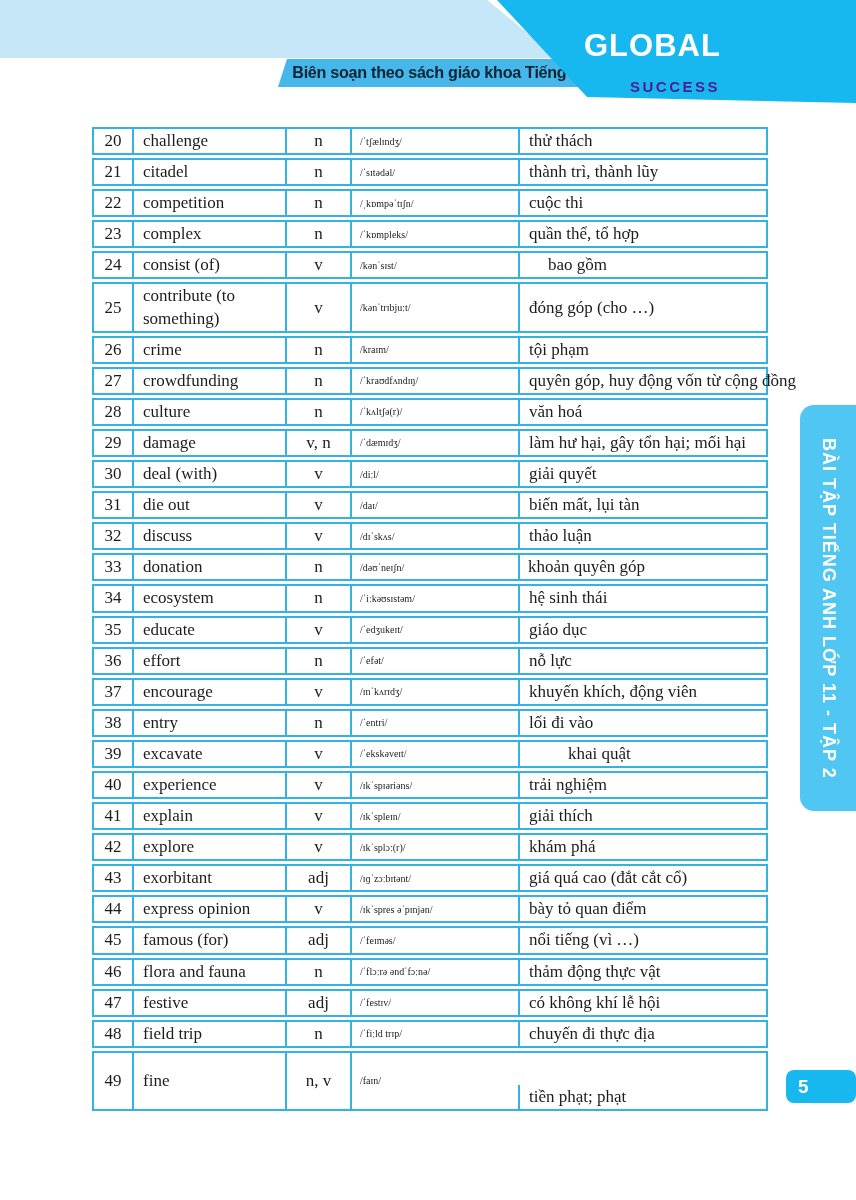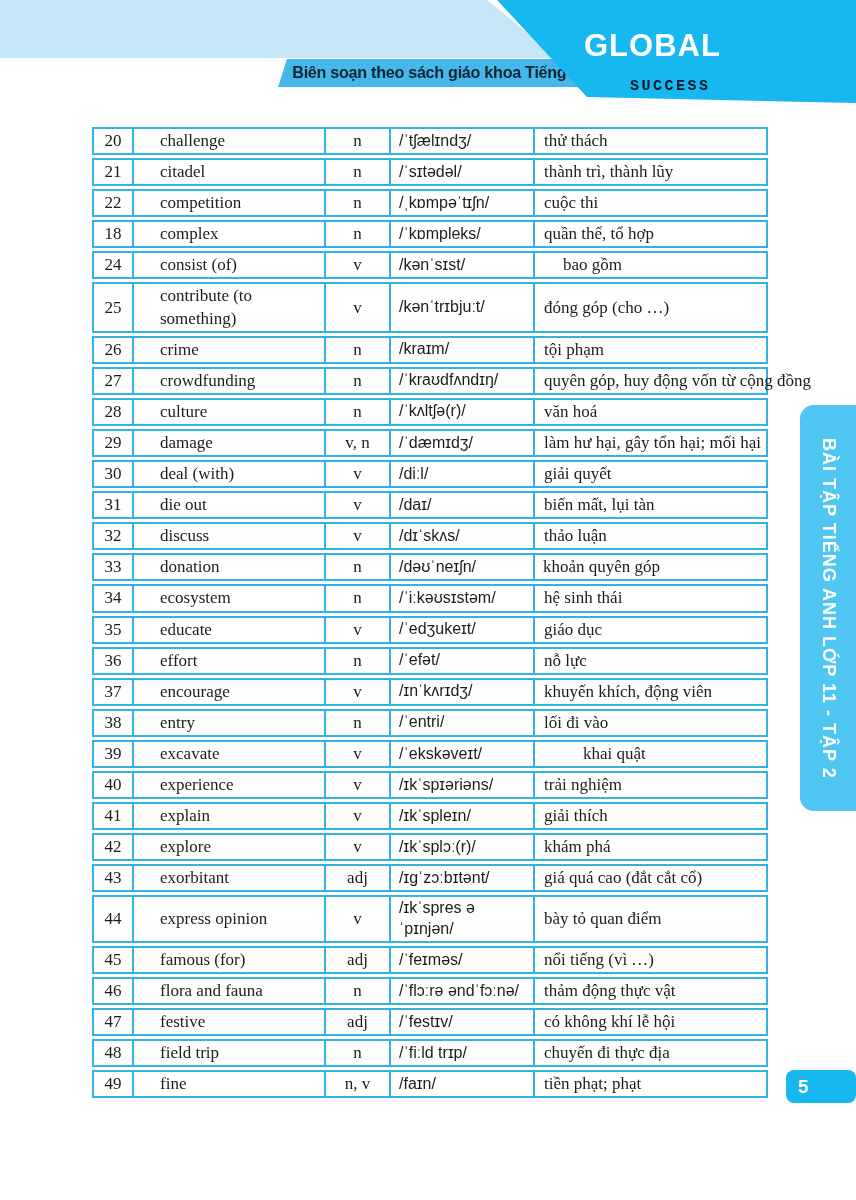--- a/index.html
+++ b/index.html
@@ -18,22 +18,22 @@
                   font-family:"Liberation Sans","DejaVu Sans",sans-serif;
                   font-weight:bold;font-size:17px;letter-spacing:-.3px;color:#0e2433;
                   transform:scaleX(.95);transform-origin:left center;}
   .brand-block{position:absolute;left:490px;top:0;width:366px;height:103px;
                background:var(--brand_blue,#17b7ef);z-index:2;
                clip-path:polygon(7px 0,366px 0,366px 100%,97px 97px);}
   .brand-global{position:absolute;left:94px;top:30px;
                 font-family:"Liberation Sans","DejaVu Sans",sans-serif;
                 font-weight:bold;font-size:31px;line-height:1;color:#fff;letter-spacing:1px;}
   .brand-success{position:absolute;left:140px;top:78px;
-                 font-family:Liberation Mono, monospace;
-                 font-weight:bold;font-size:15px;color:#0f172a;letter-spacing:2.5px;}
+                 font-family:Liberation Sans, sans-serif;
+                 font-weight:bold;font-size:15px;color:#4c1d95;letter-spacing:2.5px;}
 
   
   .side-tab{position:absolute;left:800px;top:405px;width:56px;height:406px;
             background:var(--sidebar_blue,#4fc7f2);border-radius:14px 0 0 14px;
             display:flex;align-items:center;justify-content:center;}
   .side-tab span{writing-mode:vertical-rl;white-space:nowrap;
             font-family:"Liberation Sans","DejaVu Sans",sans-serif;
             font-weight:bold;font-size:18px;letter-spacing:1px;color:#fff;}
 
   
@@ -44,24 +44,24 @@
             font-weight:bold;font-size:19px;color:#fff;}
 
   
   .vocab{position:absolute;left:92px;top:127px;width:676px;}
   .row{display:flex;border:2px solid var(--table_border,#35b2e5);
        margin-bottom:3px;background:#fff;box-sizing:border-box;}
   .cell{display:flex;align-items:center;box-sizing:border-box;
         min-height:24px;padding:1px 4px;font-size:17px;line-height:1.3;}
   .cell + .cell{border-left:2px solid var(--table_border,#35b2e5);}
   .c-no{width:38px;justify-content:center;flex-shrink:0;}
-  .c-word{width:192px;padding-left:26px;flex-shrink:0;}
+  .c-word{width:153px;padding-left:9px;flex-shrink:0;}
   .c-pos{width:65px;justify-content:center;flex-shrink:0;}
-  .c-ipa{width:144px;padding-left:8px;flex-shrink:0;
-         font-family:Liberation Sans, sans-serif;font-size:16px;}
+  .c-ipa{width:168px;padding-left:8px;flex-shrink:0;
+         font-family:Liberation Serif, serif;font-size:10px;}
   .c-meaning{flex:1;padding-left:9px;padding-right:2px;}
 </style>
 </head>
 <body>
 
 <div class="page">
 
   <div class="pale-band"></div>
   <div class="tagline-banner">
     <span>Biên soạn theo sách giáo khoa Tiếng Anh</span>
@@ -90,21 +90,21 @@
 
   <div class="row">
     <div class="cell c-no">22</div>
     <div class="cell c-word">competition</div>
     <div class="cell c-pos">n</div>
     <div class="cell c-ipa">/ˌkɒmpəˈtɪʃn/</div>
     <div class="cell c-meaning" style="white-space: nowrap;">cuộc thi</div>
   </div>
 
   <div class="row">
-    <div class="cell c-no">18</div>
+    <div class="cell c-no">23</div>
     <div class="cell c-word">complex</div>
     <div class="cell c-pos">n</div>
     <div class="cell c-ipa">/ˈkɒmpleks/</div>
     <div class="cell c-meaning" style="white-space: nowrap;">quần thể, tổ hợp</div>
   </div>
 
   <div class="row">
     <div class="cell c-no">24</div>
     <div class="cell c-word">consist (of)</div>
     <div class="cell c-pos">v</div>
@@ -302,21 +302,21 @@
     <div class="cell c-pos">n</div>
     <div class="cell c-ipa">/ˈfiːld trɪp/</div>
     <div class="cell c-meaning" style="white-space: nowrap;">chuyến đi thực địa</div>
   </div>
 
   <div class="row">
     <div class="cell c-no">49</div>
     <div class="cell c-word">fine</div>
     <div class="cell c-pos">n, v</div>
     <div class="cell c-ipa">/faɪn/</div>
-    <div class="cell c-meaning" style="white-space: nowrap;">tiền phạt; phạt</div>
+    <div class="cell c-meaning" style="white-space: nowrap; margin-top: 32px;">tiền phạt; phạt</div>
   </div>
 </div>
 
   <div class="side-tab">
     <span>BÀI TẬP TIẾNG ANH LỚP 11 - TẬP 2</span>
   </div>
 
   <div class="page-tab">
     <span>5</span>
   </div>

